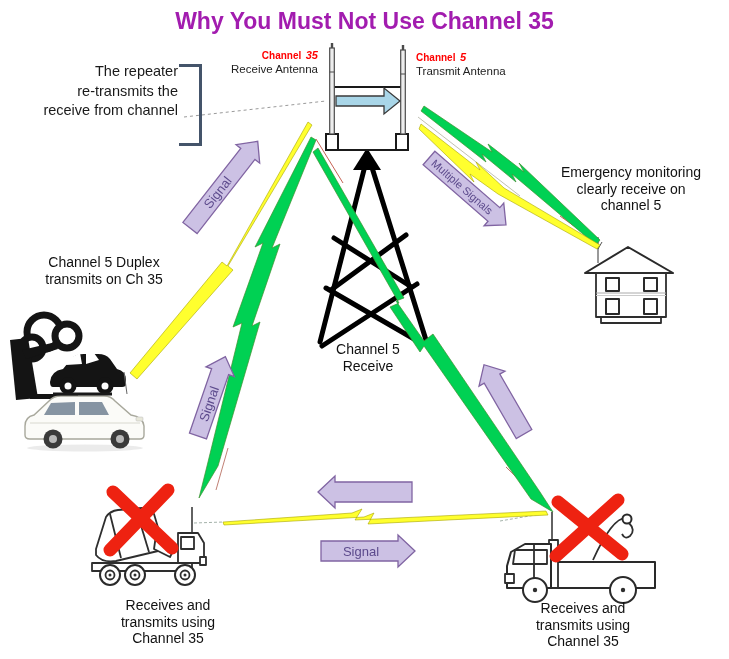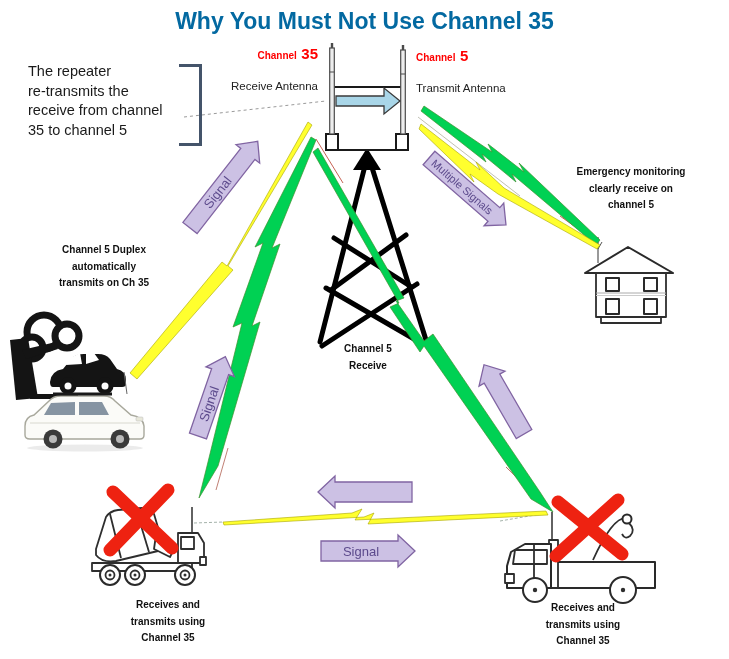--- a/index.html
+++ b/index.html
@@ -1,34 +1,34 @@
 <!DOCTYPE html>
 <html><head>
 <meta charset="utf-8">
 <style>
   html,body{margin:0;padding:0;background:#fff;}
   .stage{position:relative;width:729px;height:659px;background:#fff;overflow:hidden;
          font-family:"Liberation Sans",sans-serif;}
   .gfx{position:absolute;left:0;top:0;}
   .title{position:absolute;top:8px;left:0;width:100%;text-align:center;
-         font-size:23px;font-weight:bold;color:#0369a1;}
-  .callout{position:absolute;left:28px;top:62px;width:150px;text-align:left;
+         font-size:23px;font-weight:bold;color:#a21caf;}
+  .callout{position:absolute;left:28px;top:62px;width:150px;text-align:right;
            font-size:14.5px;line-height:19.5px;color:#1a1a1a;}
   .bracket{position:absolute;left:179px;top:64px;width:20px;height:76px;
            border-top:3px solid #44546A;border-right:3px solid #44546A;
            border-bottom:3px solid #44546A;}
   .ant-label{position:absolute;line-height:13px;}
   .ant-label .ch{color:#FF0000;font-weight:bold;font-size:10px;}
-  .ant-label .num{color:#FF0000;font-weight:bold;font-size:15px;}
-  .ant-label .sub{color:#222;font-size:11.5px;margin-top:18px;}
+  .ant-label .num{color:#FF0000;font-weight:bold;font-size:11px;font-style:italic;}
+  .ant-label .sub{color:#222;font-size:11.5px;margin-top:1px;}
   #recv-label{left:218px;top:47px;width:100px;text-align:right;}
   #xmit-label{left:416px;top:49px;width:120px;text-align:left;}
-  .note{position:absolute;font-weight:bold;color:#111;text-align:center;
-        font-size:10px;line-height:16.5px;}
-  #duplex-note{left:15px;top:242px;width:178px;}
+  .note{position:absolute;font-weight:normal;color:#111;text-align:center;
+        font-size:14px;line-height:16.5px;}
+  #duplex-note{left:15px;top:254px;width:178px;}
   #emergency-note{left:536px;top:164px;width:190px;}
   #repeater-note{left:316px;top:341px;width:104px;}
   #mixer-note{left:88px;top:597px;width:160px;}
   #tow-note{left:503px;top:600px;width:160px;}
   
   .leader{stroke:#9a9a9a;stroke-width:1;stroke-dasharray:3 3;}
   .tower-l{stroke:#000;stroke-width:5;stroke-linecap:round;}
   .frame{fill:#fff;stroke:#1a1a1a;stroke-width:2;}
   .pole{fill:#ededed;stroke:#4a4a4a;stroke-width:1.2;}
   .outline{fill:#fff;stroke:#2e2e2e;stroke-width:1.8;stroke-linejoin:round;}
@@ -209,38 +209,36 @@
       <text class="alabel" x="40" y="4.5">Signal</text>
     </g>
   </svg>
 
   <div class="title">Why You Must Not Use Channel 35</div>
 
   <div class="callout">
     <div>The repeater</div>
     <div>re-transmits the</div>
     <div>receive from channel</div>
-    <div>35 to channel 5</div>
   </div>
   <div class="bracket"></div>
 
   <div class="ant-label" id="recv-label">
     <div><span class="ch">Channel</span>
       <span class="num">35</span></div>
     <div class="sub">Receive Antenna</div>
   </div>
   <div class="ant-label" id="xmit-label">
     <div><span class="ch">Channel</span>
       <span class="num">5</span></div>
     <div class="sub">Transmit Antenna</div>
   </div>
 
   <div class="note" id="duplex-note">
     <div>Channel 5 Duplex</div>
-    <div>automatically</div>
     <div>transmits on Ch 35</div>
   </div>
 
   <div class="note" id="emergency-note">
     <div>Emergency monitoring</div>
     <div>clearly receive on</div>
     <div>channel 5</div>
   </div>
 
   <div class="note" id="repeater-note">

